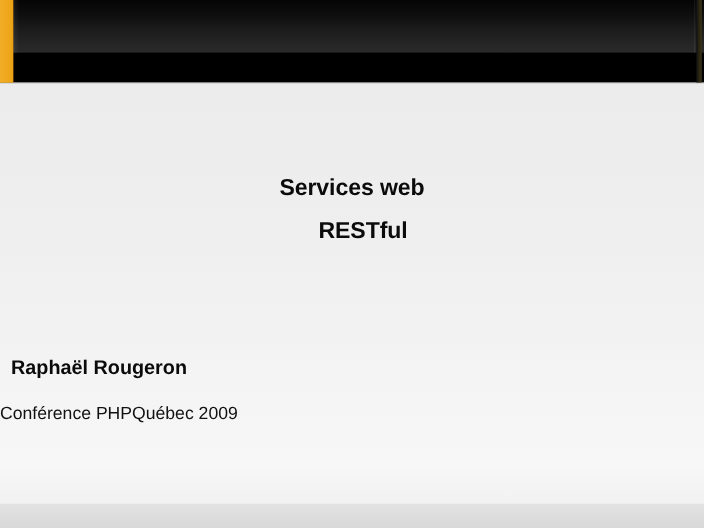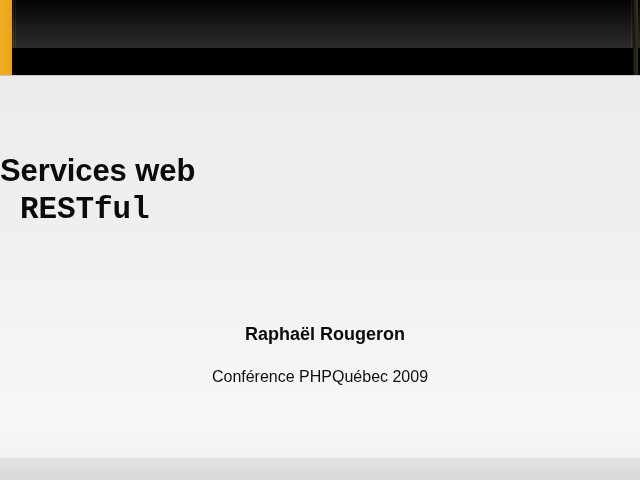--- a/index.html
+++ b/index.html
@@ -128,41 +128,41 @@
     top: 75px;
     width: 640px;
     height: 405px;
   }
 
   .title-block {
     position: absolute;
     left: 0;
     top: 76px;
     width: 640px;
+    text-align: center;
     color: #0b0b0b;
     font-weight: bold;
-    font-size: 31px;
+    font-size: 21px;
     line-height: 39px;
     letter-spacing: -0.1px;
   }
   .title-line {
     display: block;
     white-space: nowrap;
   }
   .title-line-2 {
     padding-left: 20px;
-    font-family: Liberation Mono, monospace;
   }
 
   .presenter-block {
     position: absolute;
     left: 0;
     top: 247px;
     width: 640px;
-    text-align: center;
+    text-align: left;
   }
   .presenter-name {
     display: block;
     color: #0b0b0b;
     font-weight: bold;
     font-size: 18px;
     line-height: 24px;
     padding-left: 10px;
   }
   .presenter-event {

